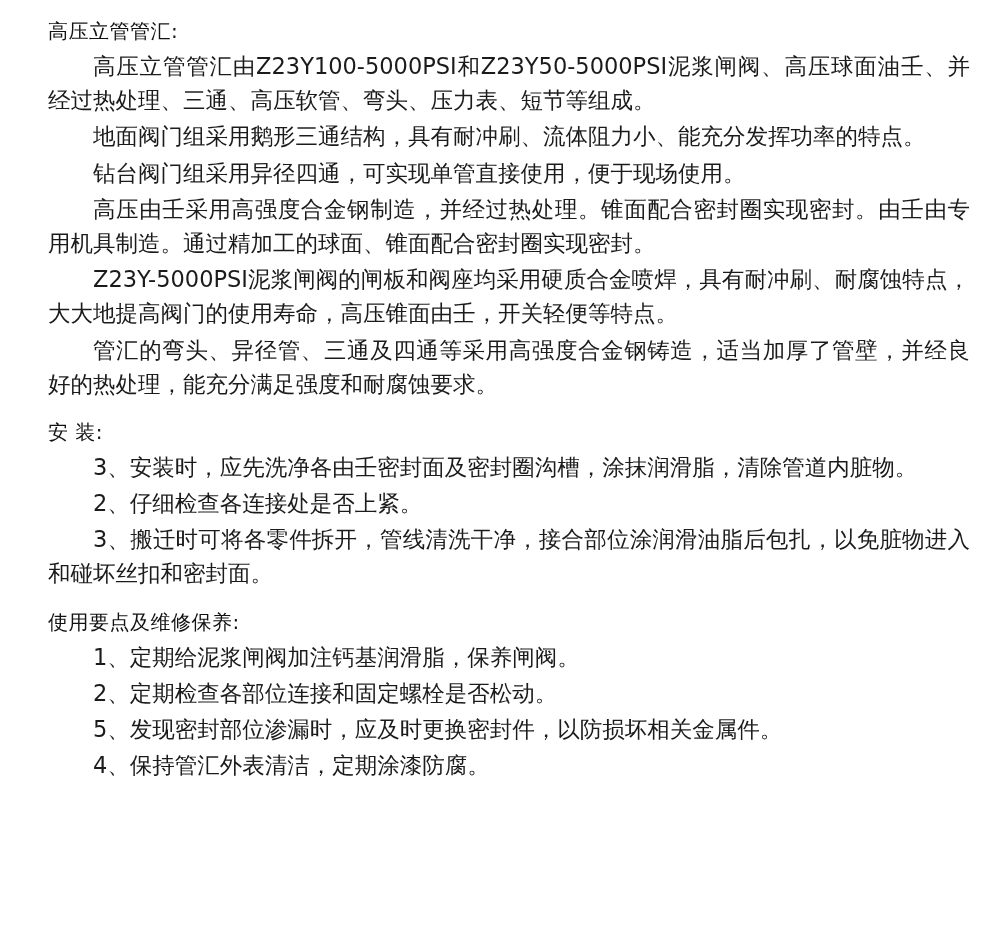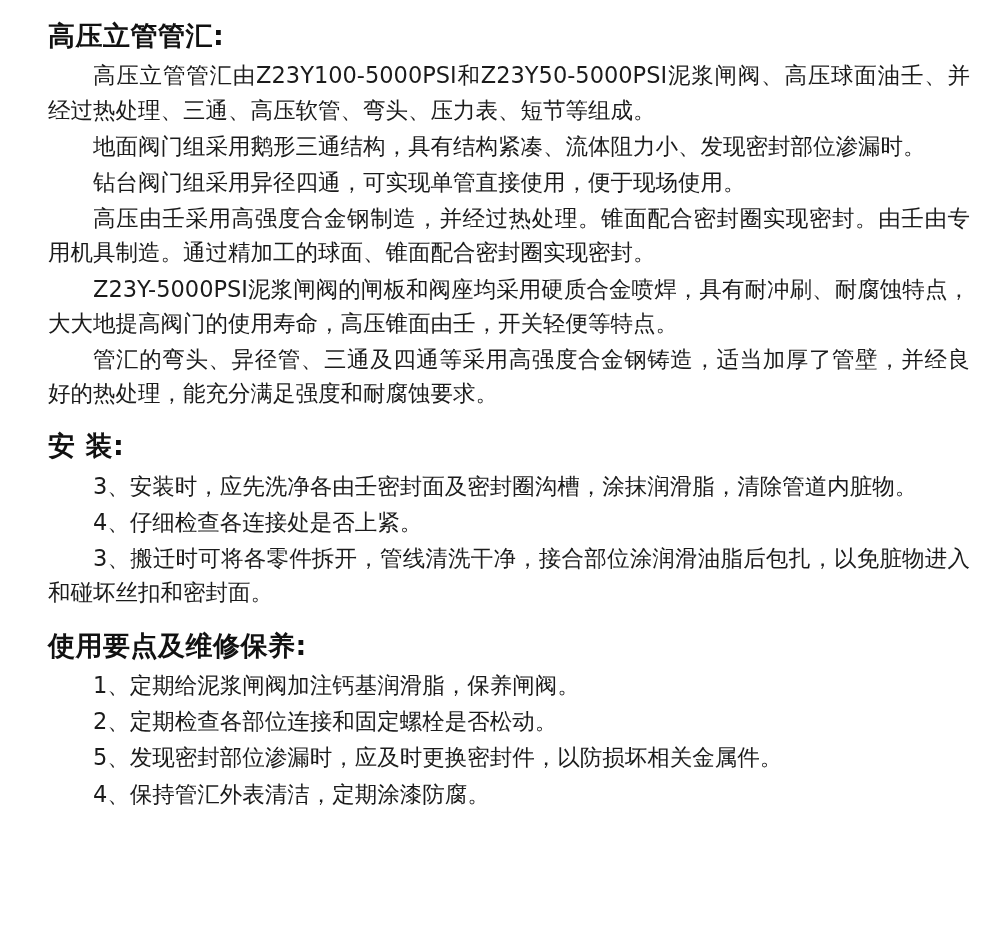--- a/index.html
+++ b/index.html
@@ -14,23 +14,23 @@
     color: #1b1b1b;
     overflow: hidden;
   }
   .page {
     box-sizing: border-box;
     width: 1000px;
     height: 926px;
     padding: 18px 30px 10px 48px;
   }
   .section-heading {
-    font-size: 27px;
+    font-size: 20px;
     line-height: 1.35;
-    font-weight: 700;
+    font-weight: 400;
     letter-spacing: 0.5px;
     margin: 0 0 4px 0;
     color: #111111;
   }
   .heading-gap-top {
     margin-top: 6px;
   }
   .para {
     font-size: 22.5px;
     line-height: 1.52;
@@ -60,33 +60,33 @@
   }
 </style>
 </head>
 <body>
 
 <div class="page">
 
   <div class="block">
     <h2 class="section-heading">高压立管管汇:</h2>
     <p class="para">高压立管管汇由Z23Y100-5000PSI和Z23Y50-5000PSI泥浆闸阀、高压球面油壬、并经过热处理、三通、高压软管、弯头、压力表、短节等组成。</p>
-    <p class="para">地面阀门组采用鹅形三通结构，具有结构紧凑、流体阻力小、发现密封部位渗漏时。</p>
+    <p class="para">地面阀门组采用鹅形三通结构，具有耐冲刷、流体阻力小、能充分发挥功率的特点。</p>
     <p class="para">钻台阀门组采用异径四通，可实现单管直接使用，便于现场使用。</p>
     <p class="para">高压由壬采用高强度合金钢制造，并经过热处理。锥面配合密封圈实现密封。由壬由专用机具制造。通过精加工的球面、锥面配合密封圈实现密封。</p>
     <p class="para">Z23Y-5000PSI泥浆闸阀的闸板和阀座均采用硬质合金喷焊，具有耐冲刷、耐腐蚀特点，大大地提高阀门的使用寿命，高压锥面由壬，开关轻便等特点。</p>
     <p class="para">管汇的弯头、异径管、三通及四通等采用高强度合金钢铸造，适当加厚了管壁，并经良好的热处理，能充分满足强度和耐腐蚀要求。</p>
   </div>
 
   <div class="spacer-sm"></div>
 
   <div class="block">
     <h2 class="section-heading heading-gap-top">安 装:</h2>
     <p class="list-item">3、安装时，应先洗净各由壬密封面及密封圈沟槽，涂抹润滑脂，清除管道内脏物。</p>
-    <p class="list-item">4、仔细检查各连接处是否上紧。</p>
+    <p class="list-item">2、仔细检查各连接处是否上紧。</p>
     <p class="list-item">3、搬迁时可将各零件拆开，管线清洗干净，接合部位涂润滑油脂后包扎，以免脏物进入和碰坏丝扣和密封面。</p>
   </div>
 
   <div class="spacer-md"></div>
 
   <div class="block">
     <h2 class="section-heading">使用要点及维修保养:</h2>
     <p class="list-item">1、定期给泥浆闸阀加注钙基润滑脂，保养闸阀。</p>
     <p class="list-item">2、定期检查各部位连接和固定螺栓是否松动。</p>
     <p class="list-item">5、发现密封部位渗漏时，应及时更换密封件，以防损坏相关金属件。</p>

